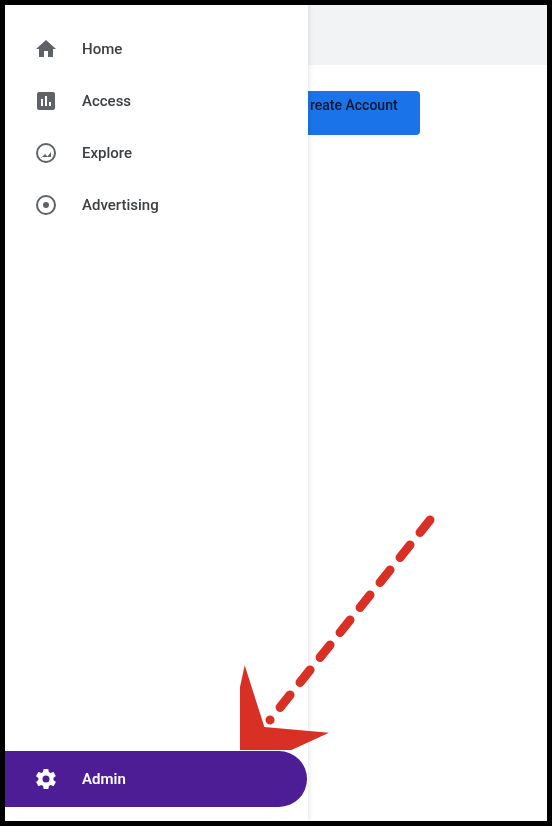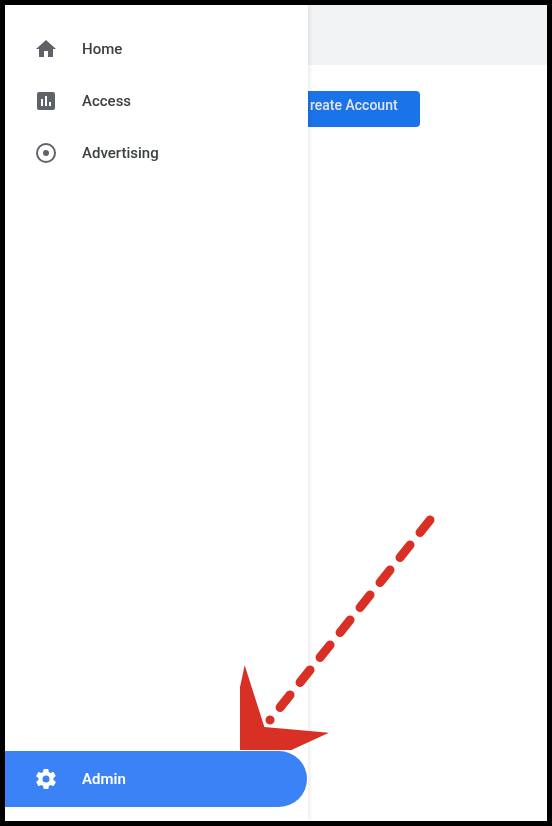--- a/index.html
+++ b/index.html
@@ -54,21 +54,21 @@
       fill: #5f6368;
     }
     .nav-label {
       font-size: 15px;
       font-weight: 500;
       color: #3c4043;
     }
     .admin-item {
       display: flex;
       align-items: center;
-      background: #3b82f6;
+      background: #4c1d95;
       padding: 16px 20px 16px 29px;
       margin-bottom: 14px;
       margin-right: 0;
       width: 302px;
       border-top-right-radius: 28px;
       border-bottom-right-radius: 28px;
       gap: 24px;
       cursor: pointer;
     }
     .admin-item .nav-icon svg {
@@ -84,24 +84,24 @@
       position: relative;
     }
     .content-header-band {
       height: 60px;
       background: #f1f3f4;
     }
     .create-account-btn {
       margin-top: 26px;
       margin-left: -4px;
       background: #1a73e8;
-      color: #e5e5e5;
+      color: #0f172a;
       font-size: 14px;
       font-weight: 500;
-      padding: 6px 22px 14px 6px;
+      padding: 6px 22px 22px 6px;
       border-top-right-radius: 4px;
       border-bottom-right-radius: 4px;
       display: inline-block;
       cursor: pointer;
     }
     .content-list {
       margin-top: 26px;
     }
     .list-row {
       border-top: 1px solid #e0e0e0;
@@ -140,20 +140,29 @@
           <svg viewBox="0 0 24 24">
               <path d="M19 3H5c-1.1 0-2 .9-2 2v14c0 1.1.9 2 2 2h14c1.1 0 2-.9 2-2V5c0-1.1-.9-2-2-2zM9 17H7V10h2v7zm4 0h-2V7h2v10zm4 0h-2v-4h2v4z"></path>
             </svg>
         </span>
         <span class="nav-label">Access</span>
       </div>
       <div class="nav-item">
         <span class="nav-icon">
           <svg viewBox="0 0 24 24">
               <path d="M12 2a10 10 0 1 0 0 20 10 10 0 0 0 0-20zm0 18a8 8 0 1 1 0-16 8 8 0 0 1 0 16z"></path>
+              <path d="M7 17l4-4 2.5 2.5L17 11v5H7z"></path>
+            </svg>
+        </span>
+        <span class="nav-label">Explore</span>
+      </div>
+      <div class="nav-item">
+        <span class="nav-icon">
+          <svg viewBox="0 0 24 24">
+              <path d="M12 2a10 10 0 1 0 0 20 10 10 0 0 0 0-20zm0 18a8 8 0 1 1 0-16 8 8 0 0 1 0 16z"></path>
               <circle cx="12" cy="12" r="3"></circle>
               <path d="M20 11l2 1-2 1v-2z"></path>
             </svg>
         </span>
         <span class="nav-label">Advertising</span>
       </div>
     </div>
 
     <div class="admin-item">
       <span class="nav-icon">

